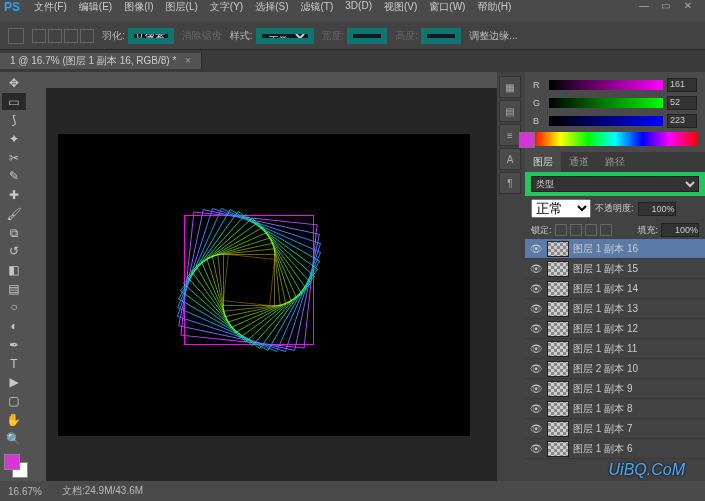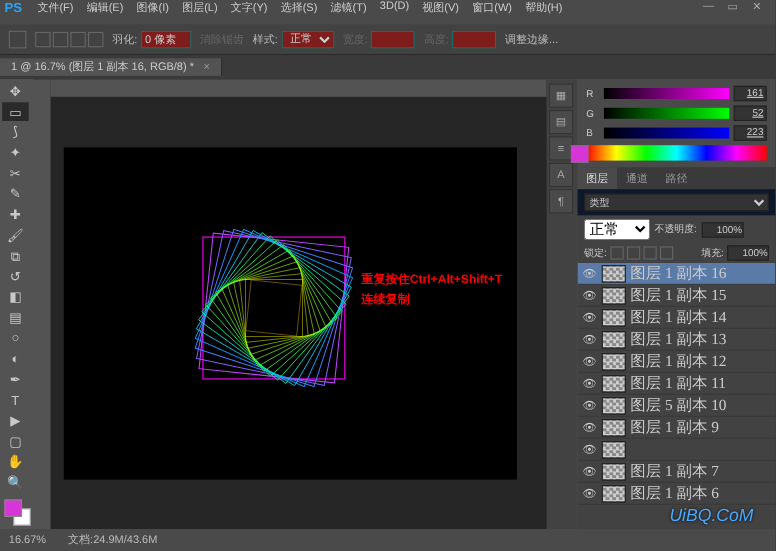--- a/index.html
+++ b/index.html
@@ -8,21 +8,21 @@
 .menubar .logo { color: #2aa3f7; font-weight: bold; font-size: 12px; margin-right: 8px; }
 .menubar .menu-item { padding: 0 6px; cursor: default; }
 .menubar .spacer { flex: 1; }
 .win-controls { display: flex; gap: 8px; padding-right: 6px; }
 .win-controls span { width: 14px; text-align: center; color: #aaa; cursor: pointer; }
 .optbar { height: 28px; background: #424242; border-bottom: 1px solid #2a2a2a; display: flex; align-items: center; padding: 0 8px; gap: 8px; font-size: 10px; color: #bbb; }
 .optbar .ico { width: 16px; height: 16px; border: 1px solid #666; }
 .optbar .sel-icons { display: flex; gap: 2px; }
 .optbar .sel-icons span { width: 14px; height: 14px; border: 1px solid #666; }
 .optbar .field { display: flex; align-items: center; gap: 3px; }
-.optbar input, .optbar select { background: #7f1d1d; border: 1px solid #0f766e; color: #ccc; font-size: 10px; height: 16px; padding: 0 3px; }
+.optbar input, .optbar select { background: #0f172a; border: 6px solid #0f766e; color: #ccc; font-size: 10px; height: 16px; padding: 0 3px; }
 .tabbar { height: 22px; background: #3a3a3a; display: flex; align-items: center; font-size: 10px; color: #ccc; }
 .tabbar .tab { padding: 1px 10px; background: #535353; border-right: 1px solid #2a2a2a; }
 .tabbar .tab .x { margin-left: 6px; color: #999; }
 .main { position: absolute; top: 72px; left: 0; right: 0; bottom: 20px; display: flex; }
 .toolbox { width: 30px; background: #535353; display: flex; flex-direction: column; padding: 2px; gap: 1px; }
 .tool { width: 24px; height: 20px; display: flex; align-items: center; justify-content: center; font-size: 12px; color: #c8c8c8; cursor: pointer; position: relative; }
 .tool.active { background: #2a2a2a; }
 .swatches { margin-top: 4px; position: relative; height: 30px; }
 .swatch-front { position: absolute; width: 16px; height: 16px; background: #d835d8; border: 1px solid #888; left: 2px; top: 2px; z-index: 2; }
 .swatch-back { position: absolute; width: 16px; height: 16px; background: #fff; border: 1px solid #888; left: 10px; top: 10px; }
@@ -38,35 +38,35 @@
 .panels { width: 180px; background: #4a4a4a; display: flex; flex-direction: column; font-size: 10px; color: #ccc; }
 .panel-tabs { display: flex; background: #3a3a3a; height: 20px; }
 .panel-tabs .pt { padding: 3px 8px; font-size: 10px; color: #999; }
 .panel-tabs .pt.active { background: #4a4a4a; color: #ddd; }
 .color-panel { padding: 6px 8px; }
 .color-row { display: flex; align-items: center; gap: 4px; margin-bottom: 4px; }
 .color-row .lbl { width: 12px; font-size: 9px; }
 .color-row .slider { flex: 1; height: 10px; background: linear-gradient(to right, #000, #f0f); position: relative; }
 .color-row .slider.g { background: linear-gradient(to right, #000, #0f0); }
 .color-row .slider.b { background: linear-gradient(to right, #000, #00f); }
-.color-row .val { width: 30px; height: 14px; background: #333; border: 1px solid #222; text-align: right; padding: 0 2px; font-size: 9px; text-decoration: underline; }
+.color-row .val { width: 30px; height: 14px; background: #333; border: 1px solid #222; padding: 0 2px; font-size: 9px; }
 .spectrum { height: 14px; background: linear-gradient(to right, #f00, #ff0, #0f0, #0ff, #00f, #f0f, #f00); margin-top: 4px; position: relative; }
 .spectrum::before { content: ''; position: absolute; left: -14px; top: 0; width: 14px; height: 14px; background: #d835d8; border: 1px solid #777; }
-.layer-head { padding: 4px 6px; display: flex; gap: 4px; align-items: flex-start; background: #0f172a; }
+.layer-head { padding: 4px 6px; display: flex; gap: 4px; align-items: flex-start; background: #22c55e; }
 .layer-head select { background: #333; border: 1px solid #222; color: #ccc; font-size: 9px; height: 16px; flex: 1; }
 .layer-head2 { padding: 3px 6px; display: flex; align-items: center; gap: 4px; font-size: 9px; background: #424242; }
 .layer-head2 input { width: 38px; background: #333; border: 1px solid #222; color: #ccc; font-size: 9px; height: 14px; text-align: right; }
 .layer-lock { padding: 2px 6px; display: flex; gap: 3px; font-size: 9px; background: #424242; align-items: center; }
 .layer-lock .li { width: 12px; height: 12px; border: 1px solid #666; }
 .layer-list { flex: 1; overflow-y: auto; background: #424242; }
 .layer { display: flex; align-items: center; height: 20px; padding: 0 4px; border-bottom: 1px solid #3a3a3a; gap: 4px; cursor: pointer; }
 .layer.selected { background: #5a7aa8; }
 .layer .eye { width: 14px; text-align: center; font-size: 10px; }
 .layer .thumb { width: 22px; height: 16px; background: repeating-conic-gradient(#888 0% 25%, #ccc 0% 50%) 0/6px 6px; border: 1px solid #222; }
-.layer .lname { font-size: 14px; flex: 1; white-space: nowrap; overflow: hidden; font-family: Liberation Serif, serif; }
+.layer .lname { font-size: 10px; flex: 1; white-space: nowrap; overflow: hidden; }
 .statusbar { position: absolute; bottom: 0; left: 0; right: 0; height: 20px; background: #4a4a4a; display: flex; align-items: center; padding: 0 8px; font-size: 10px; color: #bbb; gap: 20px; }
 .watermark { position: absolute; right: 20px; bottom: 22px; color: #4aa8ff; font-size: 16px; font-weight: normal; font-style: italic; text-shadow: 0 0 3px #000; }
 </style>
 </head>
 <body>
 
 <div class="menubar">
   <span class="logo">PS</span>
   <span class="menu-item">文件(F)</span>
   <span class="menu-item">编辑(E)</span>
@@ -166,24 +166,20 @@
           <div class="sq" style="transform: rotate(48deg) scale(0.68); border-color: rgb(32, 255, 96);"></div>
           <div class="sq" style="transform: rotate(54deg) scale(0.64); border-color: rgb(64, 255, 64);"></div>
           <div class="sq" style="transform: rotate(60deg) scale(0.6); border-color: rgb(96, 255, 32);"></div>
           <div class="sq" style="transform: rotate(66deg) scale(0.56); border-color: rgb(128, 255, 0);"></div>
           <div class="sq" style="transform: rotate(72deg) scale(0.52); border-color: rgb(160, 255, 0);"></div>
           <div class="sq" style="transform: rotate(78deg) scale(0.48); border-color: rgb(192, 255, 0);"></div>
           <div class="sq" style="transform: rotate(84deg) scale(0.44); border-color: rgb(224, 255, 0);"></div>
           <div class="sq" style="transform: rotate(90deg) scale(0.4); border-color: rgb(255, 255, 0);"></div>
           <div class="sq" style="transform: rotate(96deg) scale(0.36); border-color: rgb(255, 192, 0);"></div>
         </div>
-      <div class="redtext">
-        <div>重复按住Ctrl+Alt+Shift+T</div>
-        <div>连续复制</div>
-      </div>
     </div>
   </div>
 
   <div class="vtoolbar">
     <div class="vt">▦</div>
     <div class="vt">▤</div>
     <div class="vt">≡</div>
     <div class="vt">A</div>
     <div class="vt">¶</div>
   </div>
@@ -258,30 +254,31 @@
     <span class="lname">图层 1 副本 12</span>
         </div>
         <div class="layer">
     <span class="eye">👁</span>
     <span class="thumb"></span>
     <span class="lname">图层 1 副本 11</span>
         </div>
         <div class="layer">
     <span class="eye">👁</span>
     <span class="thumb"></span>
-    <span class="lname">图层 5 副本 10</span>
+    <span class="lname">图层 2 副本 10</span>
         </div>
         <div class="layer">
     <span class="eye">👁</span>
     <span class="thumb"></span>
     <span class="lname">图层 1 副本 9</span>
         </div>
         <div class="layer">
     <span class="eye">👁</span>
     <span class="thumb"></span>
+    <span class="lname">图层 1 副本 8</span>
         </div>
         <div class="layer">
     <span class="eye">👁</span>
     <span class="thumb"></span>
     <span class="lname">图层 1 副本 7</span>
         </div>
         <div class="layer">
     <span class="eye">👁</span>
     <span class="thumb"></span>
     <span class="lname">图层 1 副本 6</span>

